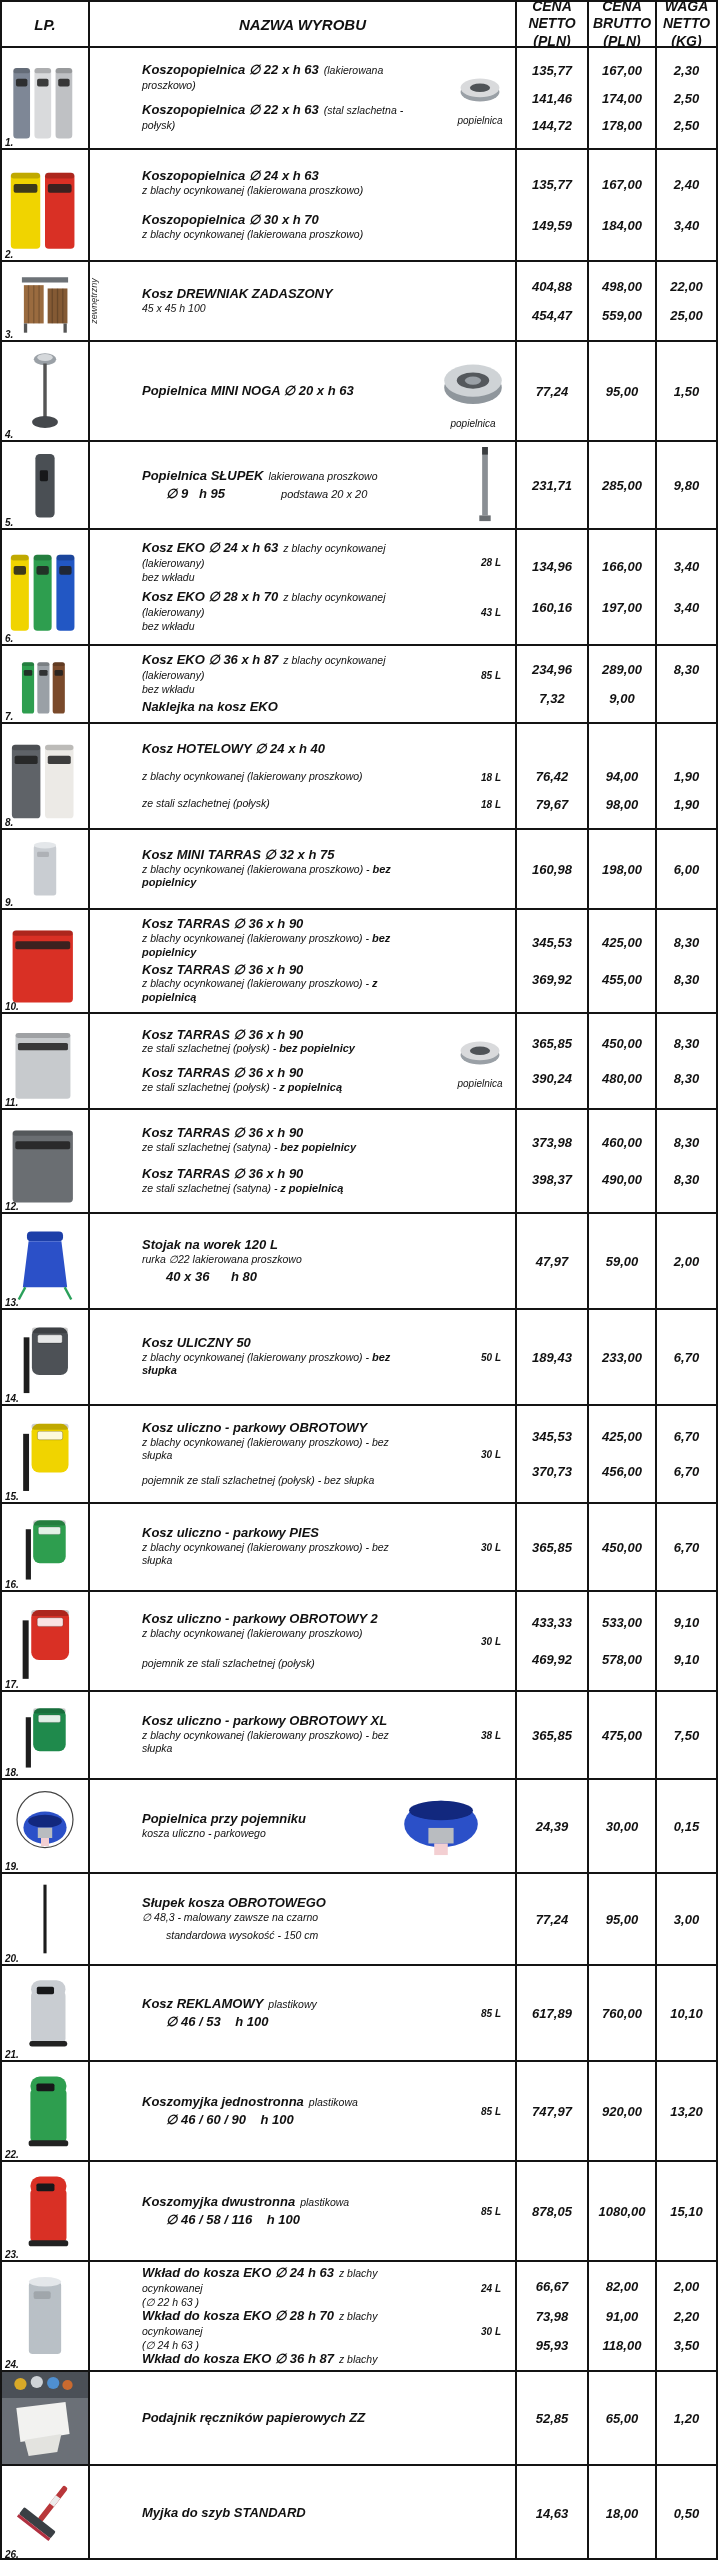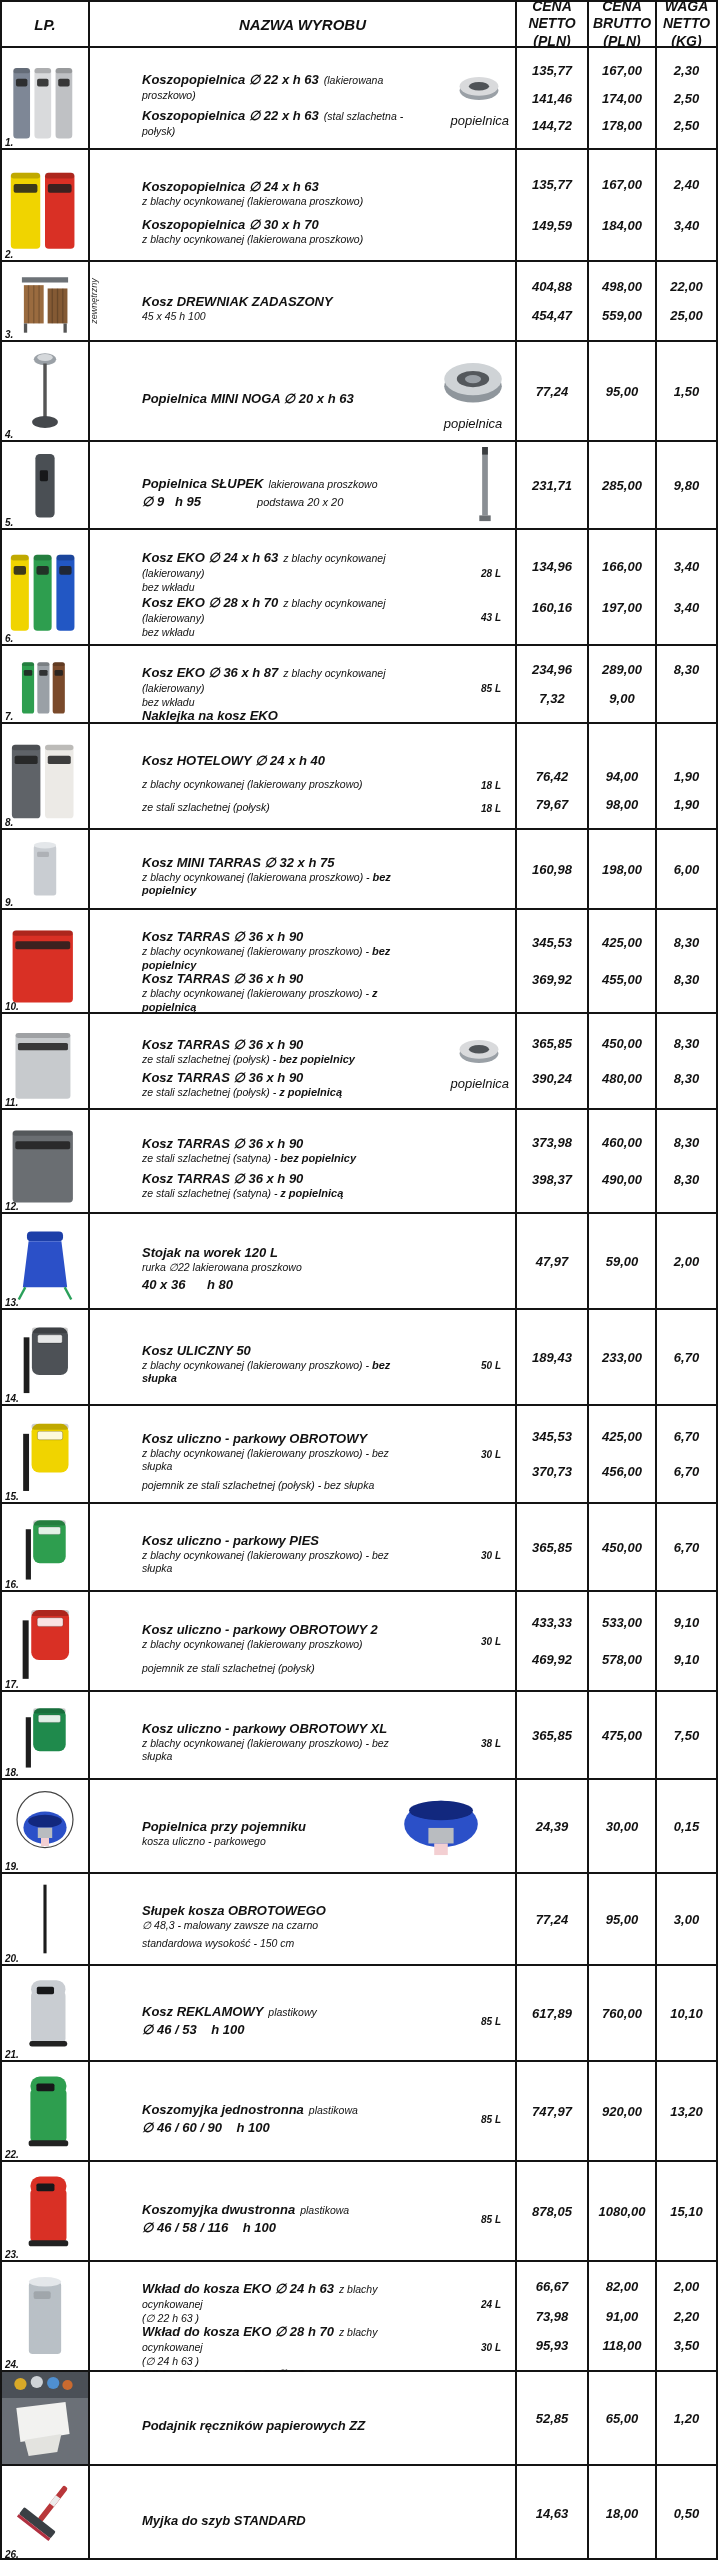--- a/index.html
+++ b/index.html
@@ -14,35 +14,35 @@
   .c-name{flex:1;}
   .c-net{width:72px;}
   .c-bru{width:68px;}
   .c-wag{width:59px;}
   
   .hrow{height:46px;}
   .hcell{display:flex;align-items:center;justify-content:center;text-align:center;font-weight:bold;}
   .h-main{font-size:15px;}
   .h-sub{font-size:14px;line-height:1.25;white-space:pre-line;}
   
-  .entries{position:absolute;inset:0;display:flex;flex-direction:column;justify-content:space-evenly;padding:20px 96px 4px 52px;}
+  .entries{position:absolute;inset:0;display:flex;flex-direction:column;justify-content:space-evenly;padding:4px 96px 4px 52px;}
   .entry{position:relative;}
   .ln1{font-size:13px;line-height:1.15;}
   .tb{font-weight:bold;white-space:pre-wrap;}
   .tr{font-size:10.5px;margin-left:5px;}
   .ln2{font-size:10.5px;line-height:1.25;}
   .ln2 b{font-size:11px;}
-  .ln3{font-size:13px;margin-top:2px;}
+  .ln3{font-size:13px;margin-top:2px;margin-left:24px;}
   .tb2{font-weight:bold;white-space:pre-wrap;}
   .ln3 .tr2{margin-left:56px;font-size:11px;}
   .ln3 .tr2:first-child{margin-left:0;font-size:10.5px;}
   .cap{position:absolute;right:-82px;top:50%;transform:translateY(-50%);font-size:10px;font-weight:bold;white-space:nowrap;}
   .midcap{position:absolute;right:14px;top:50%;transform:translateY(-50%);font-size:10px;font-weight:bold;}
   .inset{position:absolute;right:6px;top:50%;transform:translateY(-50%);text-align:center;line-height:1;}
-  .inset .icap{font-size:13px;font-style:italic;display:block;margin-top:9px;}
+  .inset .icap{font-size:10px;font-style:italic;display:block;margin-top:9px;}
   .inset-ipole{right:22px;}
   .inset-bowlbig{right:30px;}
   .num{position:absolute;left:3px;bottom:0px;font-size:10px;font-weight:bold;}
   .side{position:absolute;left:-26px;top:50%;width:60px;text-align:center;transform:translateY(-50%) rotate(-90deg);font-size:9px;color:#333;}
   
   .pcol{display:flex;flex-direction:column;justify-content:space-evenly;align-items:center;height:100%;padding:2px 0;}
   .pv{font-size:13px;font-weight:bold;text-align:center;width:100%;}
   .pv.empty{visibility:hidden;}
   svg{display:block;}
   .artfull{position:absolute;inset:0;}

